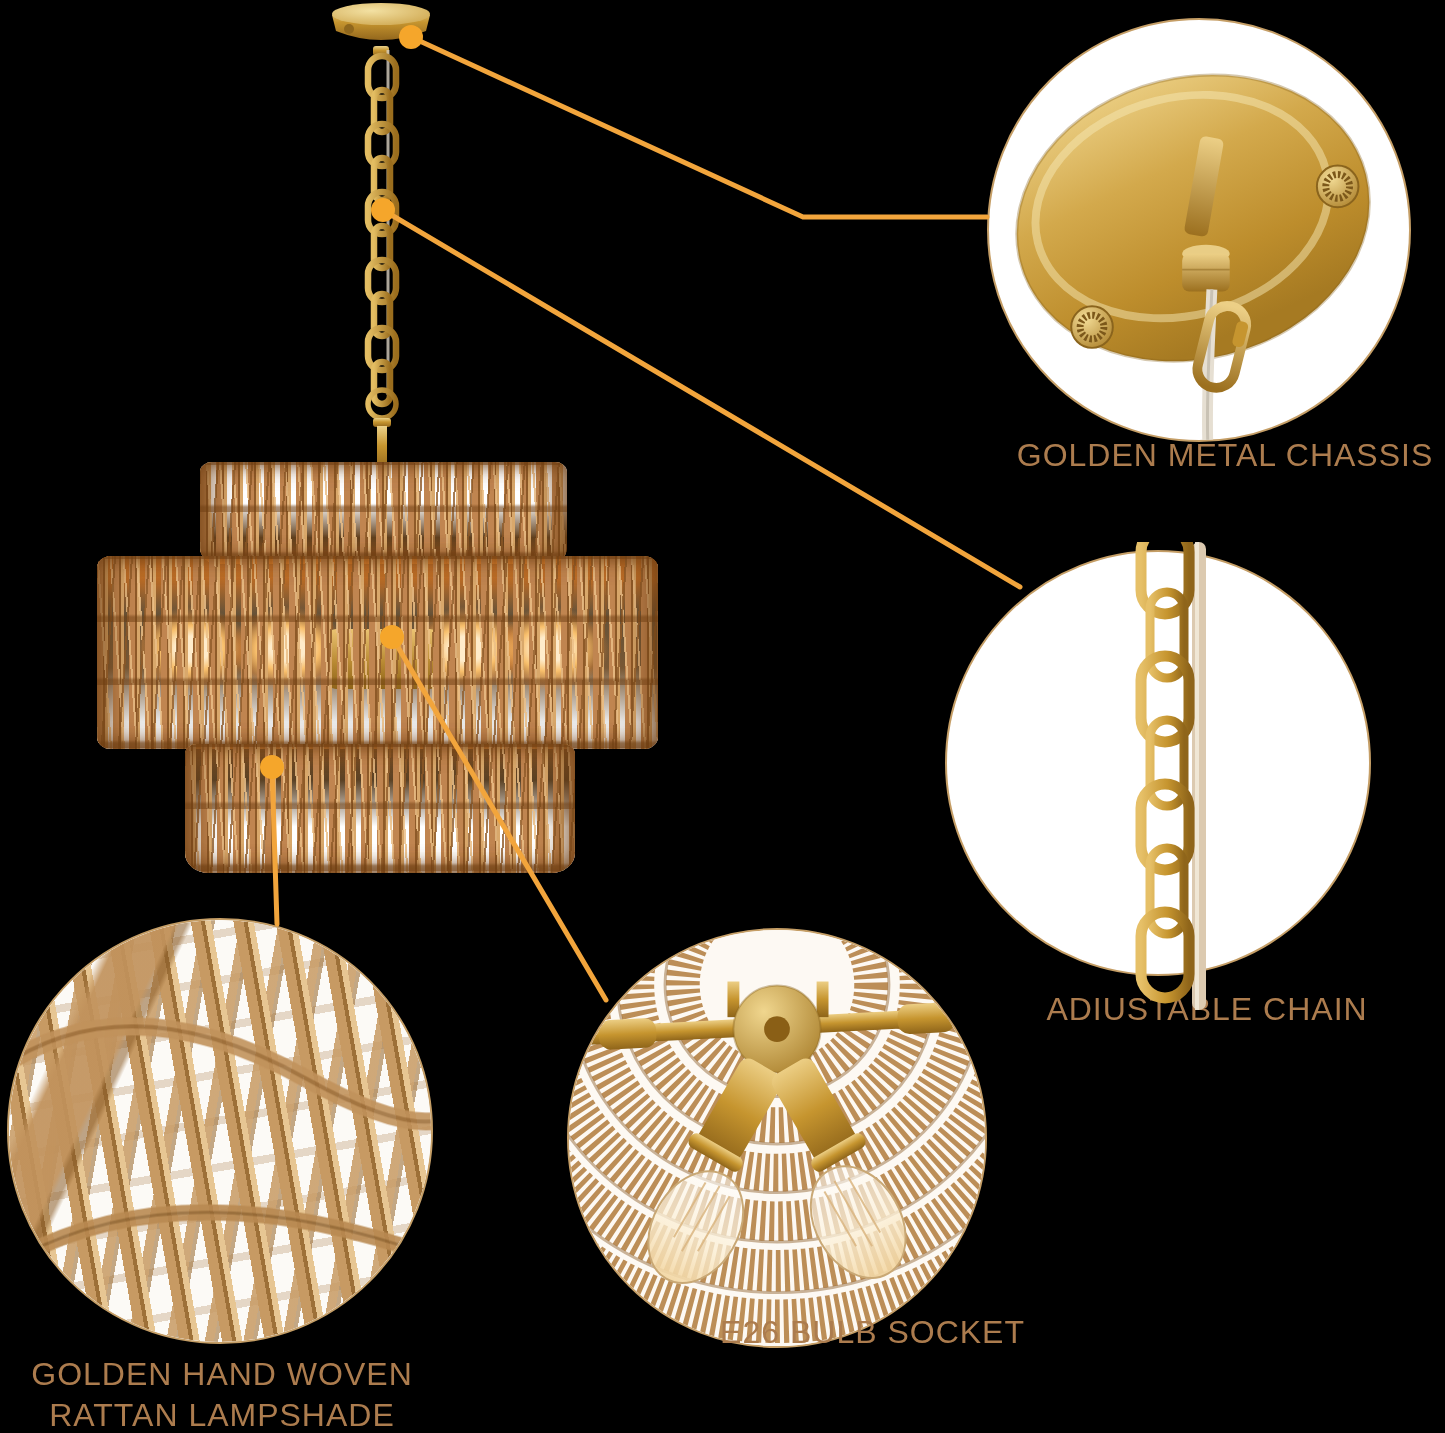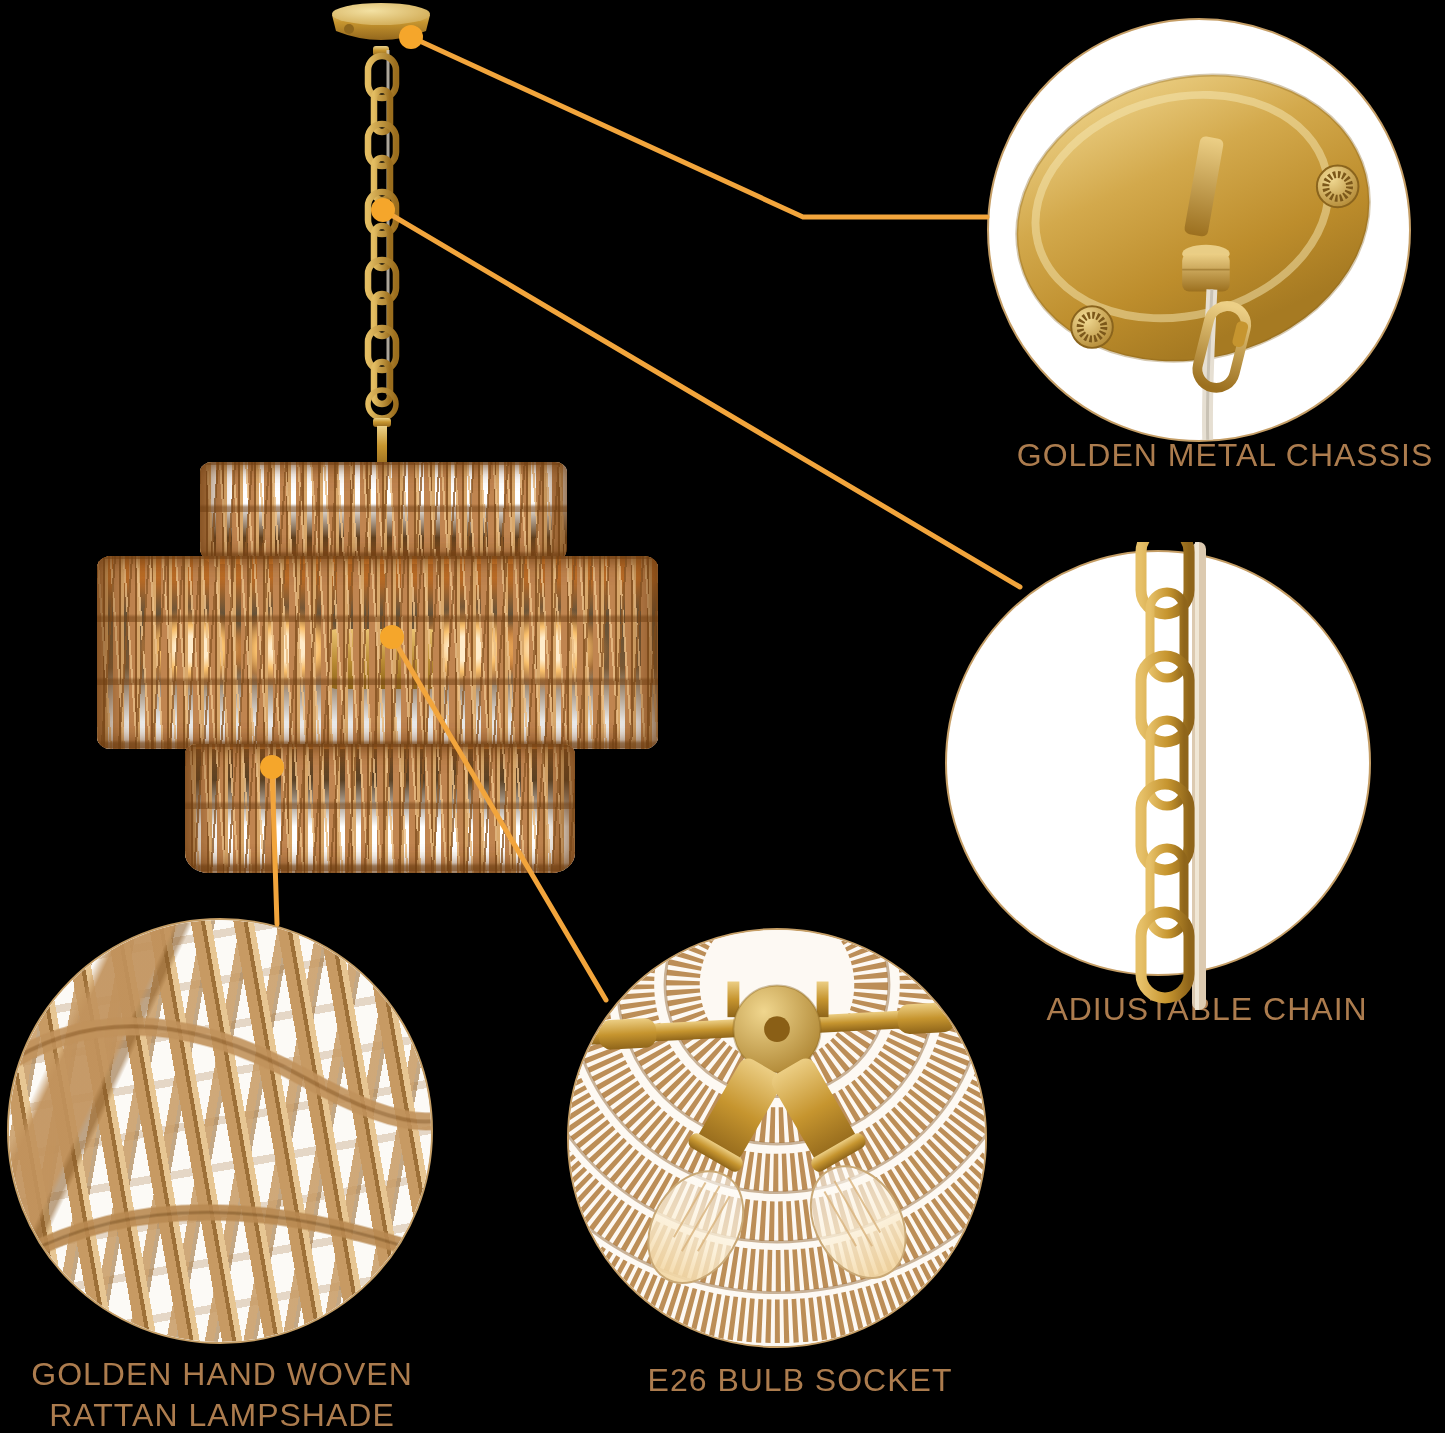--- a/index.html
+++ b/index.html
@@ -53,21 +53,21 @@
       repeating-linear-gradient(100deg, rgba(199,154,99,.85) 0 9px, rgba(157,112,56,.60) 9px 13px, rgba(0,0,0,0) 13px 38px),
       repeating-linear-gradient(170deg, rgba(160,110,55,.25) 0 8px, rgba(0,0,0,0) 8px 46px),
       #fcfaf6;}
 
   
   .caption{position:absolute;width:450px;text-align:center;color:#AC7C4E;
       font-size:32px;line-height:36px;letter-spacing:1px;}
   #lb-chassis{left:1000px;top:437px;}
   #lb-chain{left:982px;top:991px;}
   #lb-weave{left:-3px;top:1354px;line-height:41px;}
-  #lb-socket{left:575px;top:1362px;}
+  #lb-socket{left:575px;top:1314px;text-align:right;}
 </style>
 </head>
 <body>
 
 <div class="stage">
 
   <svg class="canopy-chain" viewBox="300 0 170 480">
     <defs>
       <linearGradient id="cp-gv" x1="0" y1="0" x2="0" y2="1">
         <stop offset="0" stop-color="#ecd28a"></stop>

